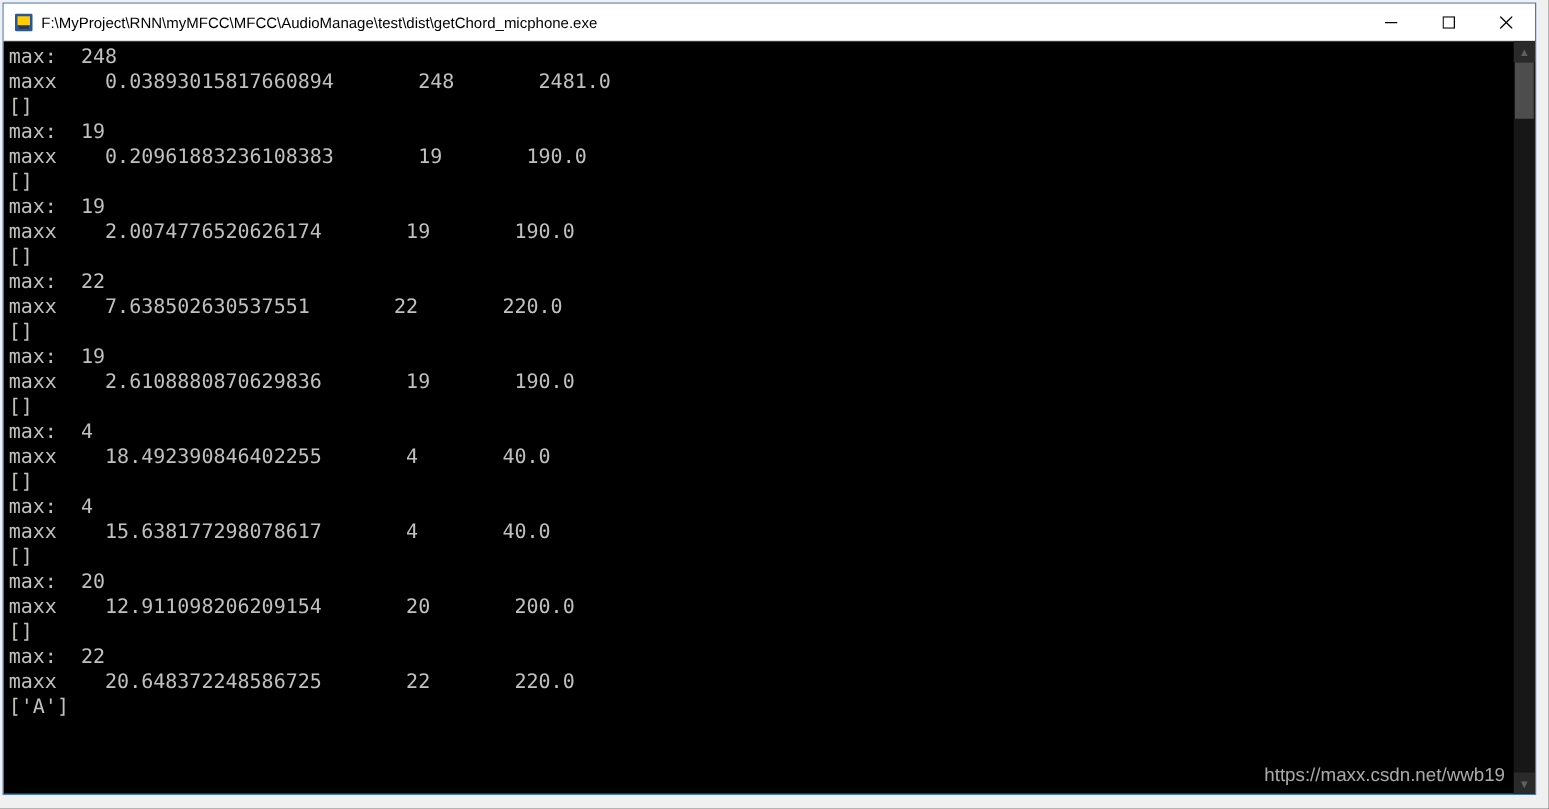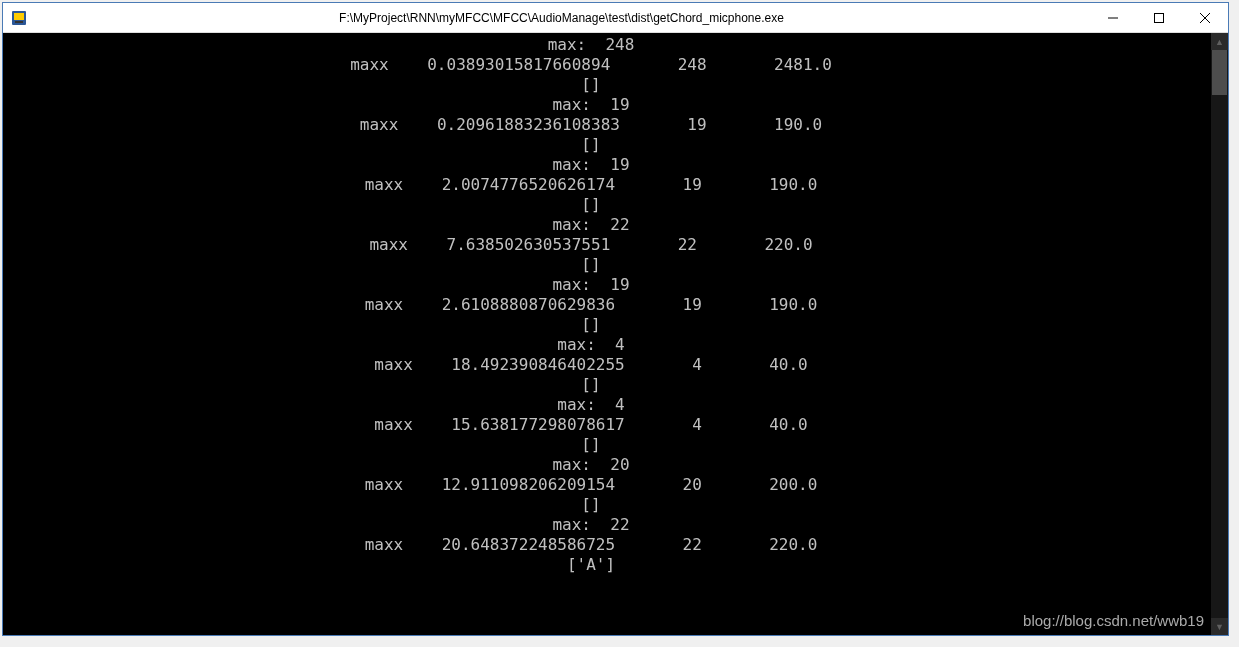--- a/index.html
+++ b/index.html
@@ -18,21 +18,20 @@
     .window {
       position: absolute;
       top: 2px;
       left: 2px;
       width: 1227px;
       height: 634px;
       background: #fff;
       border: 1px solid #4a7ab5;
       display: flex;
       flex-direction: column;
-      text-align: center;
     }
     .titlebar {
       height: 30px;
       background: #fff;
       display: flex;
       align-items: center;
       border-bottom: 1px solid #ddd;
     }
     .titlebar-icon {
       width: 16px;
@@ -180,15 +179,15 @@
 maxx    12.911098206209154       20       200.0
 []
 max:  22
 maxx    20.648372248586725       22       220.0
 ['A']</div>
     <div class="scrollbar">
       <div class="scroll-arrow up">▲</div>
       <div class="scroll-thumb"></div>
       <div class="scroll-arrow down">▼</div>
     </div>
-    <div class="watermark">blog://blog.csdn.net/wwb19</div>
+    <div class="watermark">https://maxx.csdn.net/wwb19</div>
   </div>
 </div>
 
 </body></html>

